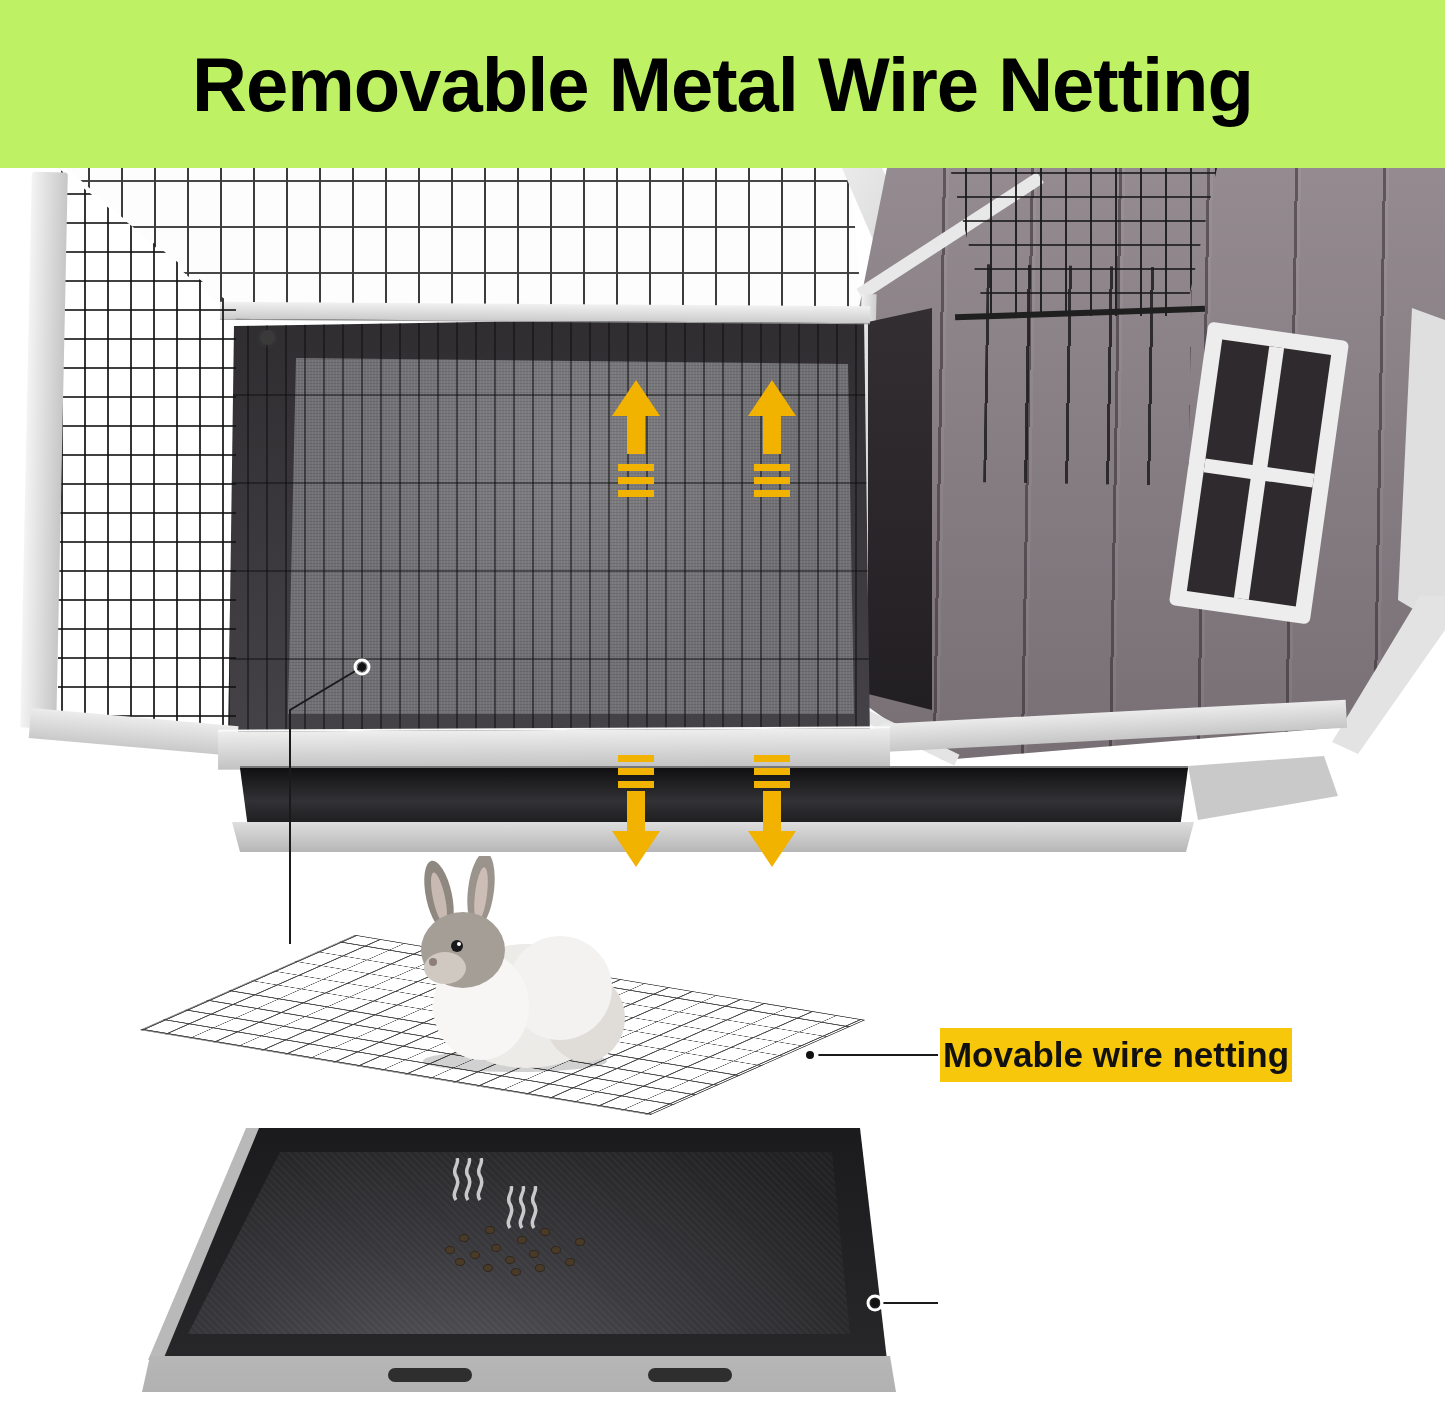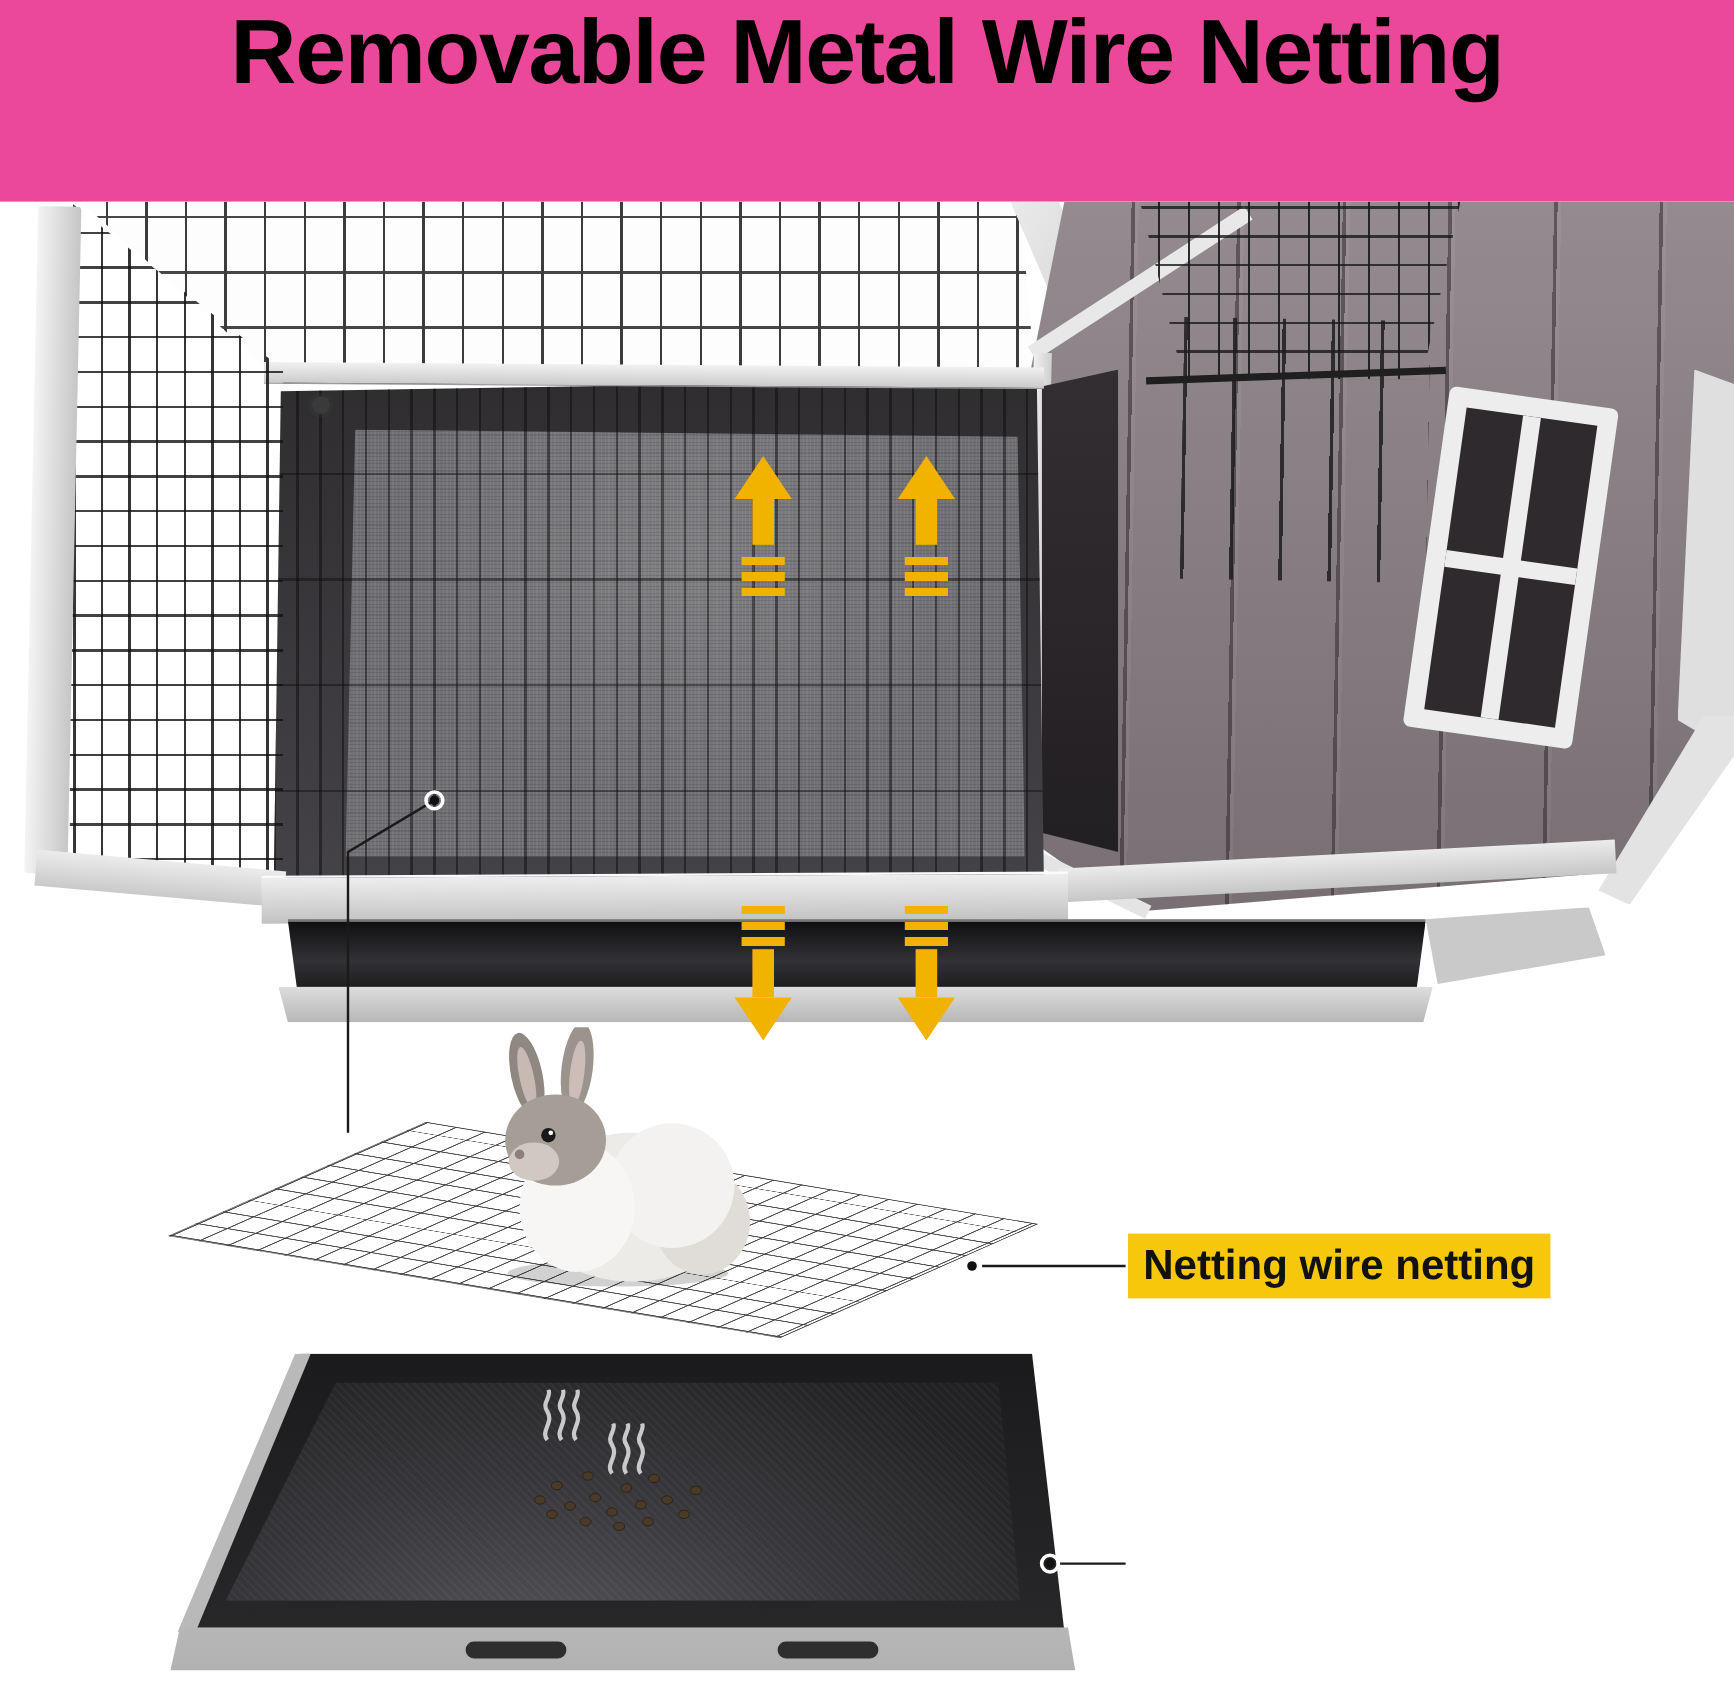--- a/index.html
+++ b/index.html
@@ -2,22 +2,22 @@
 <html><head>
 <meta charset="utf-8">
 <style>
   * { box-sizing: border-box; margin: 0; padding: 0; }
   html,body { background:#ffffff; }
   body { font-family: "Liberation Sans", sans-serif; }
   .page { position: relative; width: 1445px; height: 1417px; background:#ffffff; overflow: hidden; margin: 0 auto; }
   .abs { position: absolute; }
 
   
-  .banner { left:0; top:0; width:1445px; height:168px; background:#ec4899;
-            display:flex; justify-content:center; }
+  .banner { left:0; top:0; width:1445px; height:168px; background:#bef264;
+            display:flex; align-items:center; justify-content:center; }
   .banner h1 { font-size:76px; font-weight:900; color:#000; letter-spacing:-1px; }
 
   
   .hutch { left:0; top:168px; width:1445px; height:705px; }
 
   .roof-mesh { left:55px; top:0; width:810px; height:152px;
     clip-path: polygon(12px 0, 795px 0, 808px 152px, 182px 152px);
     background-color:#fdfdfd;
     background-image:
       repeating-linear-gradient(90deg, #3c3c3c 0 2px, transparent 2px 33px),
@@ -292,15 +292,15 @@
 
     <line x1="816" y1="1055" x2="938" y2="1055" stroke="#1a1a1a" stroke-width="2"></line>
     <circle cx="810" cy="1055" r="7" fill="none" stroke="#ffffff" stroke-width="3"></circle>
     <circle cx="810" cy="1055" r="4" fill="#111111"></circle>
 
     <line x1="881" y1="1303" x2="938" y2="1303" stroke="#1a1a1a" stroke-width="2"></line>
     <circle cx="875" cy="1303" r="7" fill="none" stroke="#ffffff" stroke-width="3"></circle>
     <circle cx="875" cy="1303" r="4" fill="#111111"></circle>
   </svg>
 
-  <div class="abs callout-label" style="left:940px; top:1028px;">Netting wire netting</div>
+  <div class="abs callout-label" style="left:940px; top:1028px;">Movable wire netting</div>
 
 </div>
 
 </body></html>

